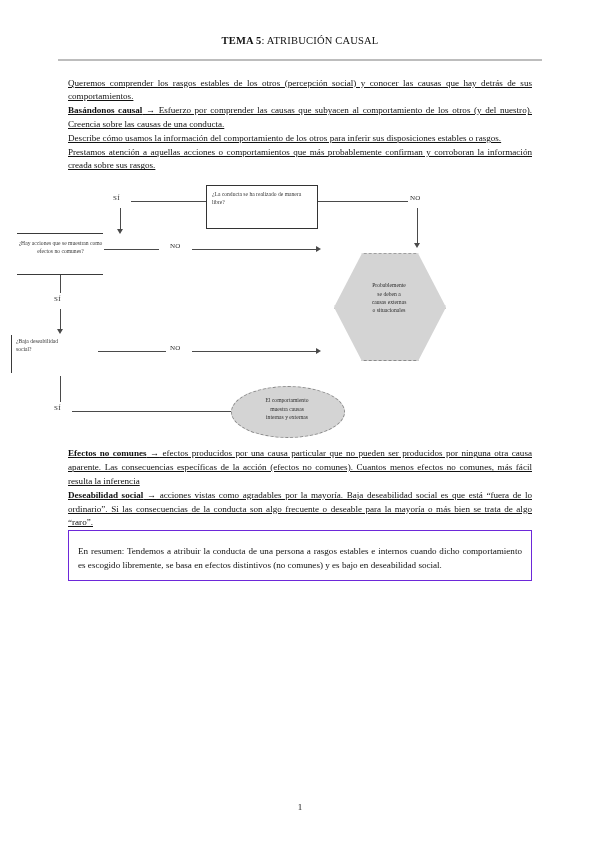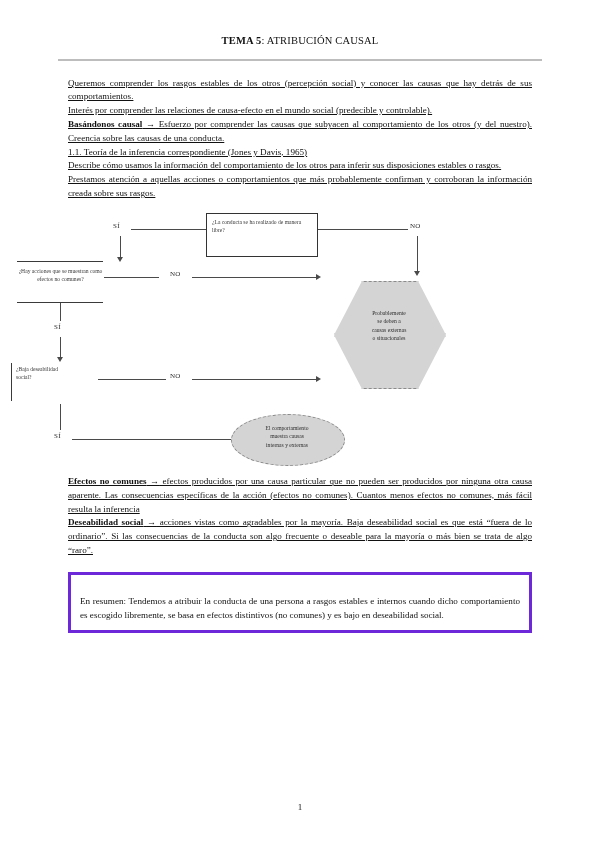--- a/index.html
+++ b/index.html
@@ -141,23 +141,23 @@
   .ellipse-label {
     position: absolute;
     text-align: center;
     font-size: 5.6px;
     line-height: 1.5;
     color: #2e2e2e;
   }
 
   
   .summary-box {
-    margin: 14px 68px 0 68px;
-    border: 3px solid #6d28d9;
-    padding: 19px 9px 8px 9px;
+    margin: 0 68px 0 68px;
+    border: 1px solid #6d28d9;
+    padding: 13px 9px 8px 9px;
     font-size: 9.1px;
     line-height: 1.55;
     text-align: justify;
   }
   .page-number {
     position: absolute;
     bottom: 36px;
     left: 0;
     width: 600px;
     text-align: center;
@@ -169,26 +169,24 @@
 
 <div class="page">
 
   <div class="header-title">
     <span class="bold">TEMA 5</span><span>: ATRIBUCIÓN CAUSAL</span>
   </div>
   <div class="header-rule"></div>
 
   <div class="body-block">
     <p>Queremos comprender los rasgos estables de los otros (percepción social) y conocer las causas que hay detrás de sus comportamientos.</p>
-    <p>Interés por comprender las relaciones de causa-efecto en el mundo social (predecible y controlable).</p>
 
     <p><span class="b">Basándonos causal</span> <span>→</span><span> Esfuerzo por comprender las causas que subyacen al comportamiento de los otros (y del nuestro). Creencia sobre las causas de una conducta.</span></p>
 
 
-    <p class="underline">1.1. Teoría de la inferencia correspondiente (Jones y Davis, 1965)</p>
 
     <p>Describe cómo usamos la información del comportamiento de los otros para inferir sus disposiciones estables o rasgos.</p>
     <p>Prestamos atención a aquellas acciones o comportamientos que más probablemente confirman y corroboran la información creada sobre sus rasgos.</p>
   </div>
 
   <div class="flowchart">
 
     <div class="fc-box" style="left:206px; top:2px; width:112px; height:44px;">
       <span>¿La conducta se ha realizado de manera libre?</span>
     </div>

